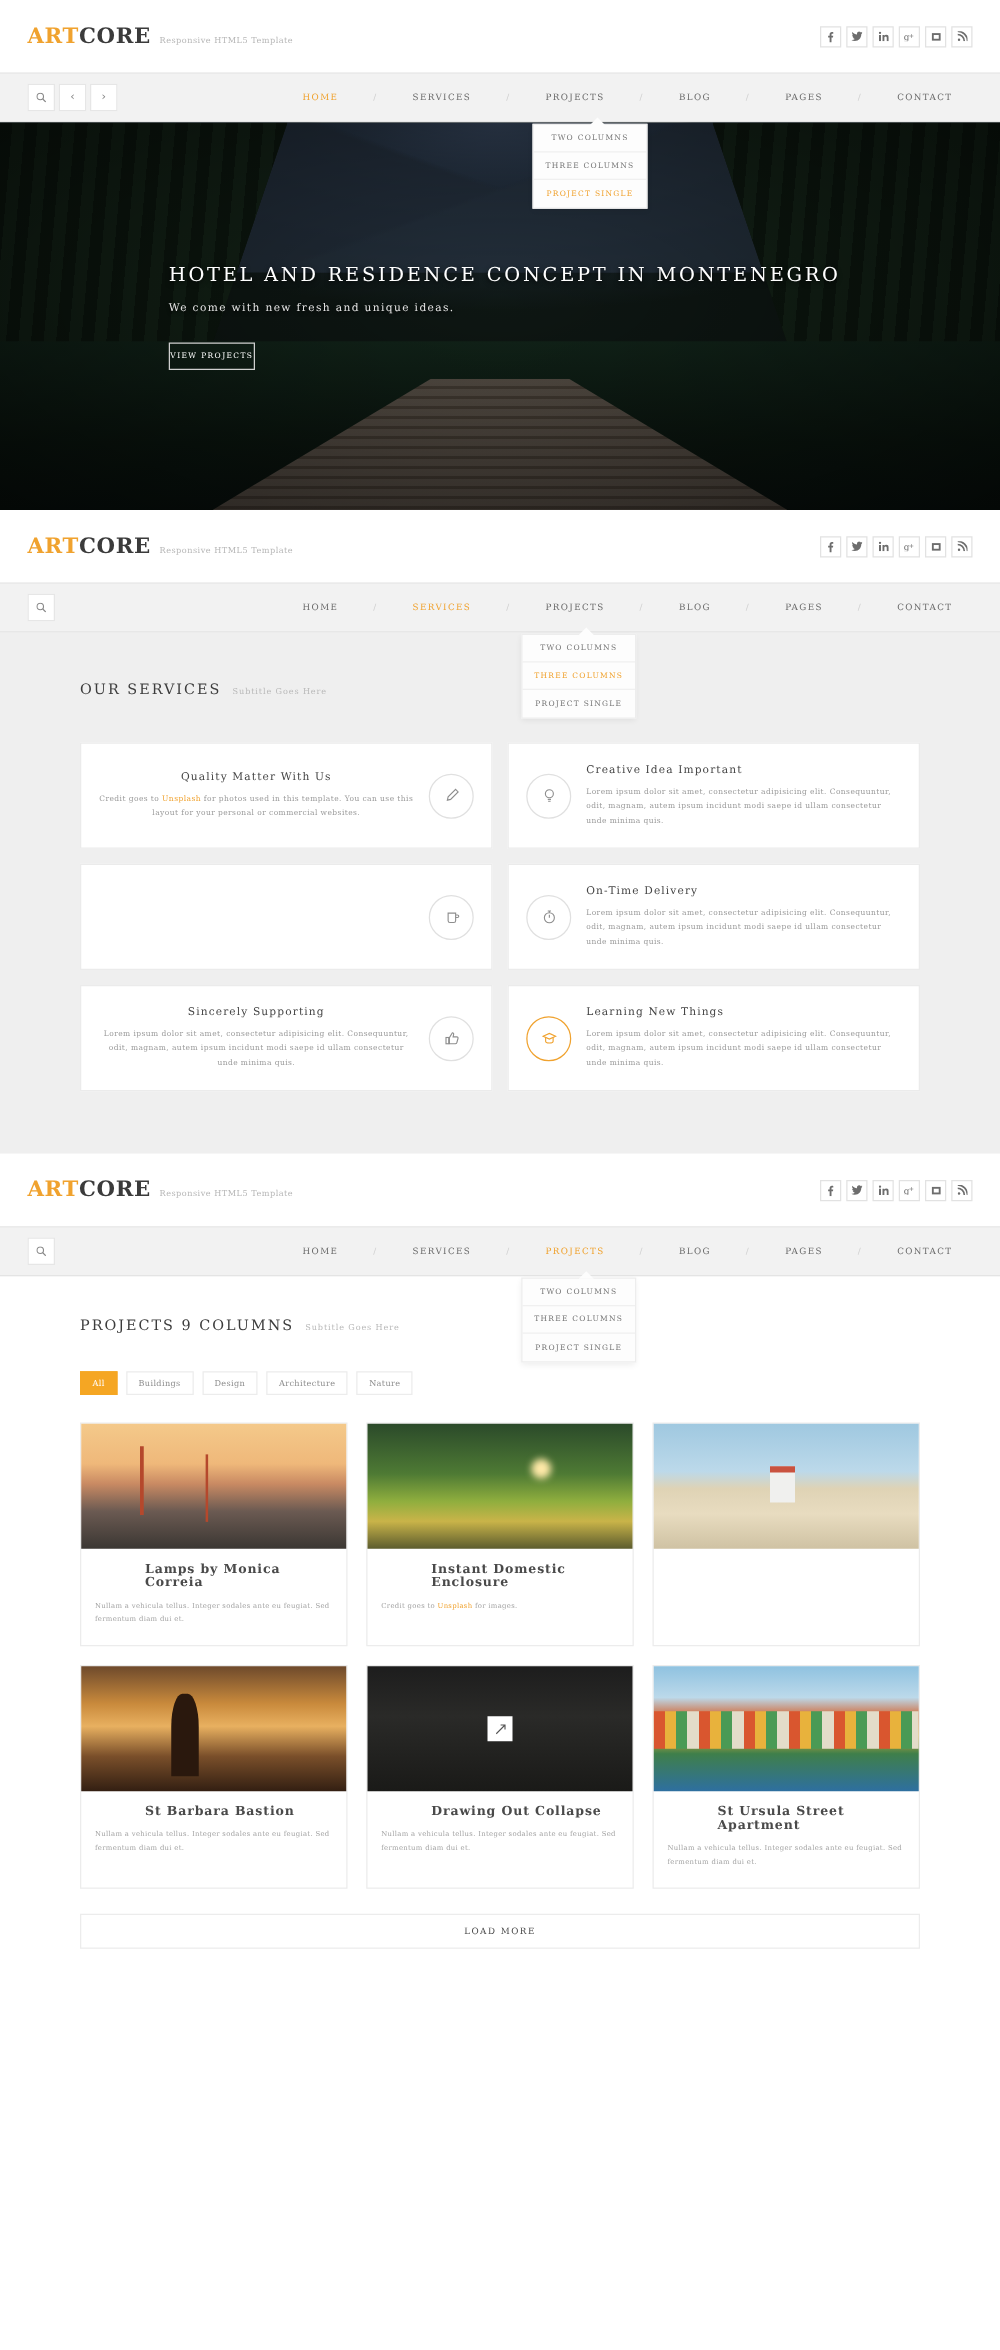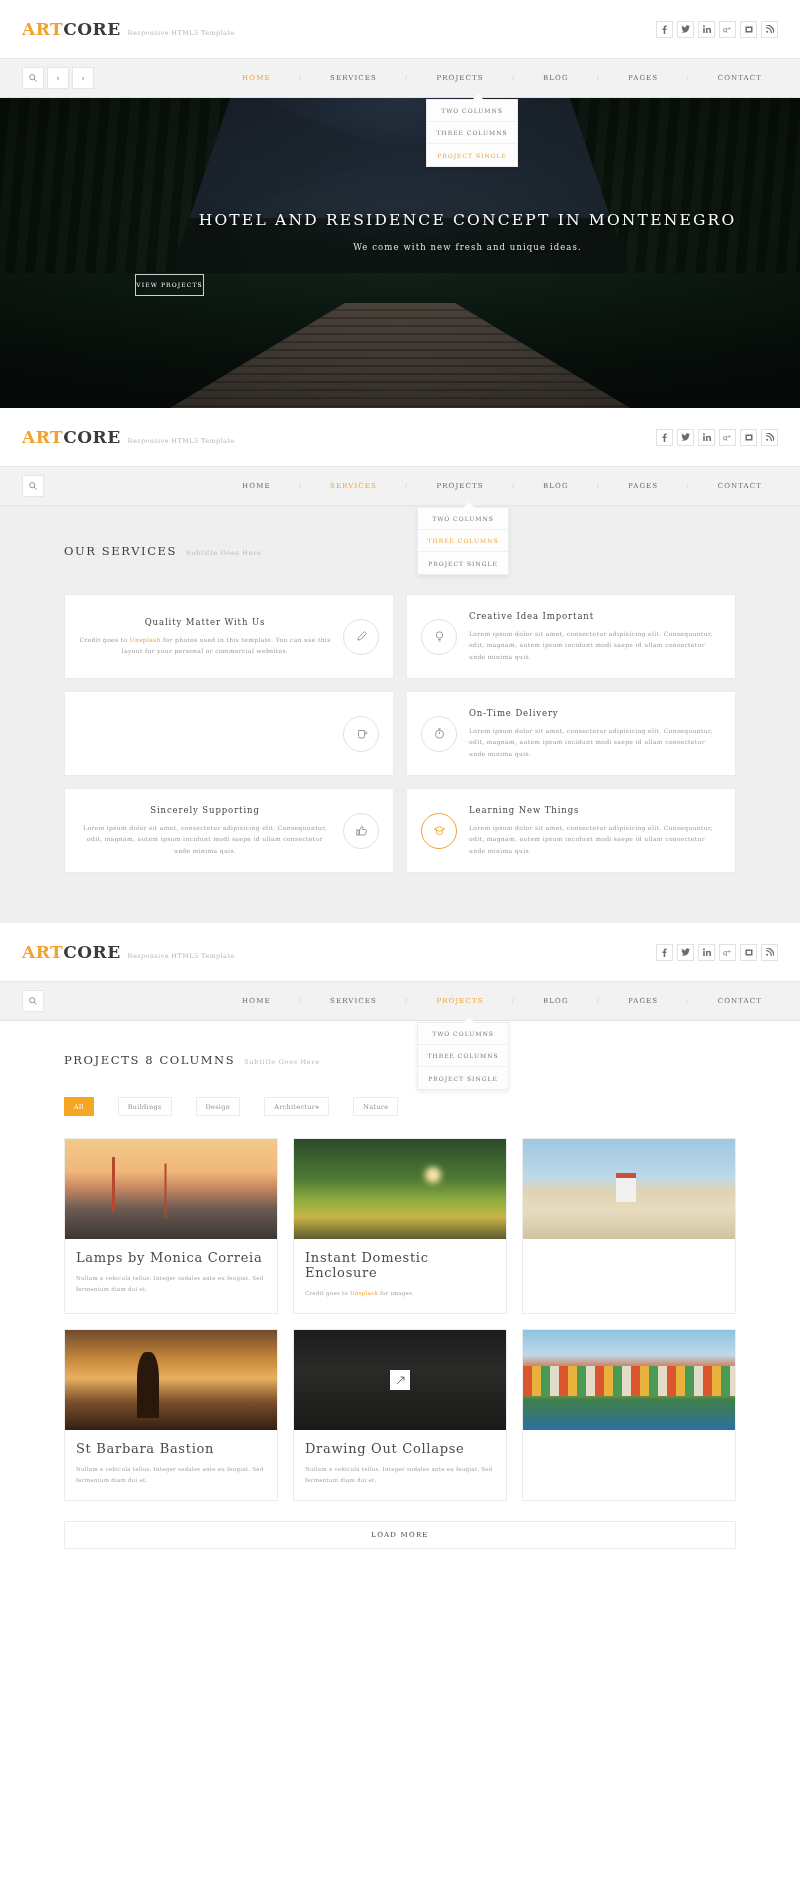--- a/index.html
+++ b/index.html
@@ -155,21 +155,20 @@
       to bottom, #6e6258 0 6px, #55493f 6px 8px);
     clip-path: polygon(38% 0, 62% 0, 100% 100%, 0 100%);
     opacity: .9;
   }
   .hero .vig { position: absolute; inset: 0; background: radial-gradient(ellipse at 50% 45%, rgba(0,0,0,.15) 0%, rgba(0,0,0,.62) 100%); }
   .hero-content {
     position: absolute; inset: 0;
     display: flex; flex-direction: column; justify-content: center;
     padding-left: 135px;
     z-index: 5;
-    text-align: center;
   }
   .hero h1 {
     color: #fff;
     font-size: 15.5px;
     letter-spacing: 2.2px;
     font-weight: normal;
     font-family: "DejaVu Serif", "Liberation Serif", serif;
     text-shadow: 0 1px 4px rgba(0,0,0,.8);
   }
   .hero p {
@@ -242,21 +241,21 @@
   .svc-body p {
     font-size: 6px;
     line-height: 1.85;
     color: #9a9a9a;
     letter-spacing: .35px;
   }
   .svc-body p .lnk { color: #f0a22e; }
 
   
   .projects-wrap { background: #fff; padding: 32px 0 30px; }
-  .filters { display: flex; gap: 24px; padding: 30px 64px 0; }
+  .filters { display: flex; gap: 7px; padding: 30px 64px 0; }
   .filter {
     min-width: 26px;
     height: 19px;
     padding: 0 9px;
     background: #fff;
     border: 1px solid #ececec;
     display: flex; align-items: center; justify-content: center;
     font-size: 6.5px;
     color: #8d8d8d;
     letter-spacing: .3px;
@@ -265,25 +264,26 @@
   .proj-grid {
     display: grid;
     grid-template-columns: repeat(3, 1fr);
     gap: 15px;
     padding: 22px 64px 0;
   }
   .proj-card { background: #fff; border: 1px solid #ececec; }
   .proj-thumb { height: 100px; position: relative; overflow: hidden; }
   .proj-meta { padding: 11px 11px 14px; }
   .proj-meta h4 {
-    font-size: 13px;
+    font-size: 10px;
     color: #4a4a4a;
-    font-weight: normal;
+    font-weight: bold;
     letter-spacing: .7px;
     margin-bottom: 8px;
+    margin-left: 40px;
   }
   .proj-meta p { font-size: 5.5px; color: #a3a3a3; line-height: 2; letter-spacing: .25px; }
   .proj-meta p .lnk { color: #f0a22e; }
   .zoom-badge {
     position: absolute; top: 50%; left: 50%;
     transform: translate(-50%,-50%);
     width: 20px; height: 20px;
     background: #fff;
     display: flex; align-items: center; justify-content: center;
     color: #666; font-size: 8px;
@@ -647,21 +647,21 @@
     <div class="dropdown" style="left:417px;">
       <div class="caret"></div>
       <div class="ditem">TWO COLUMNS</div>
       <div class="ditem">THREE COLUMNS</div>
       <div class="ditem">PROJECT SINGLE</div>
     </div>
   </div>
 
   <div class="projects-wrap">
     <div class="section-title">
-      <h2>PROJECTS 8 COLUMNS</h2>
+      <h2>PROJECTS 9 COLUMNS</h2>
       <span>Subtitle Goes Here</span>
     </div>
 
     <div class="filters">
       <div class="filter active">All</div>
       <div class="filter">Buildings</div>
       <div class="filter">Design</div>
       <div class="filter">Architecture</div>
       <div class="filter">Nature</div>
     </div>
@@ -705,19 +705,23 @@
           </div>
         </div>
         <div class="proj-meta">
           <h4>Drawing Out Collapse</h4>
           <p>Nullam a vehicula tellus. Integer sodales ante eu feugiat. Sed fermentum diam dui et.</p>
         </div>
       </div>
 
       <div class="proj-card">
         <div class="proj-thumb t-houses"></div>
+        <div class="proj-meta">
+          <h4>St Ursula Street Apartment</h4>
+          <p>Nullam a vehicula tellus. Integer sodales ante eu feugiat. Sed fermentum diam dui et.</p>
+        </div>
       </div>
 
     </div>
 
     <div class="loadmore">LOAD MORE</div>
   </div>
 </div>
 
 </body></html>

